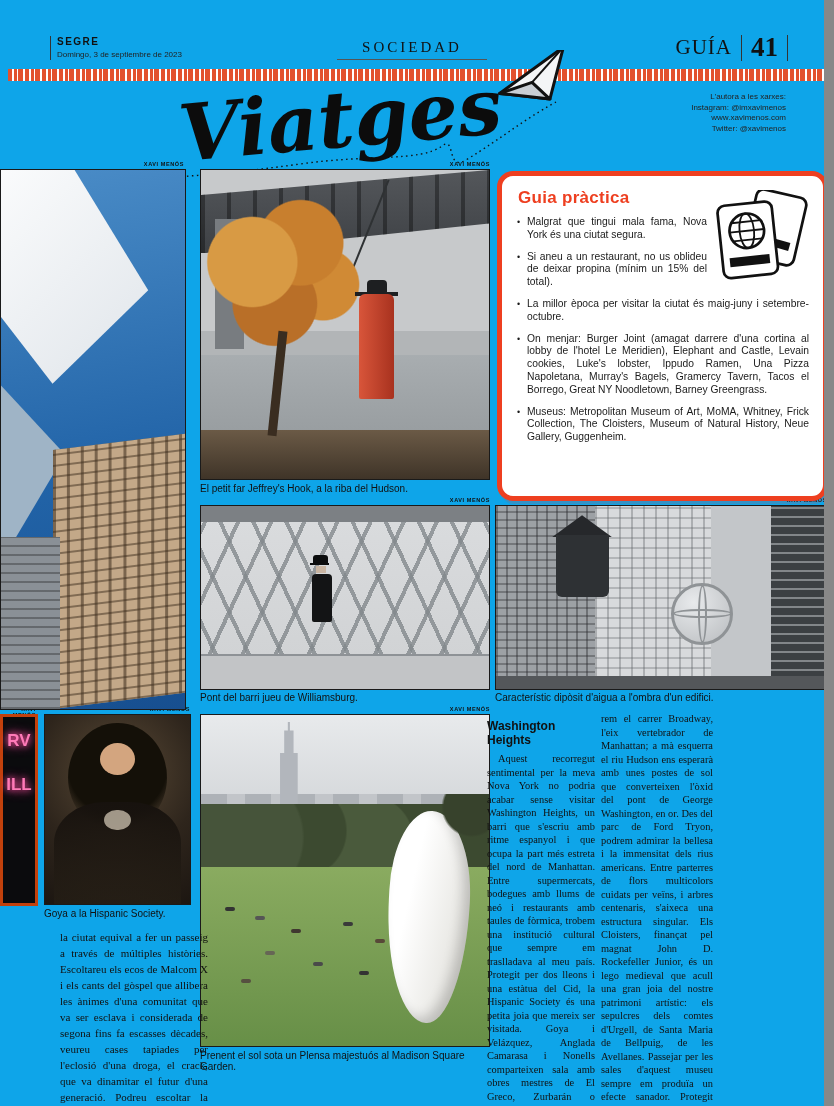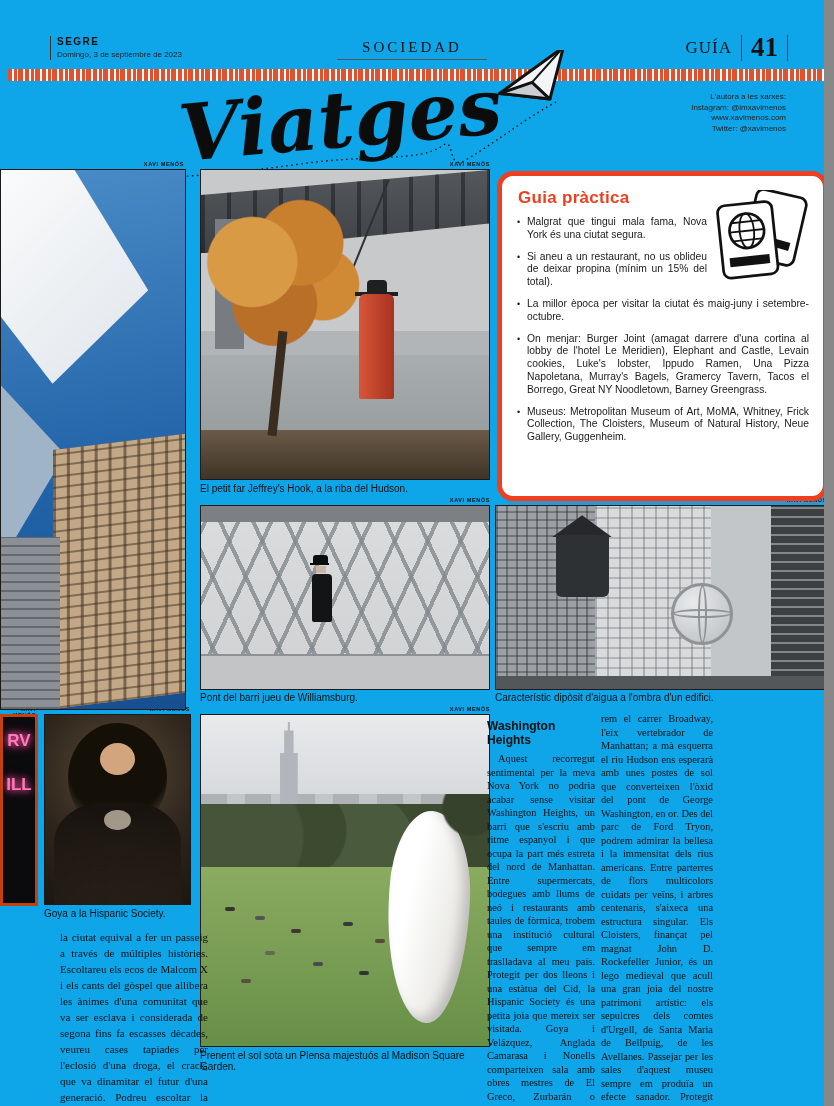--- a/index.html
+++ b/index.html
@@ -8,21 +8,21 @@
   .abs{position:absolute;}
   
   .hdr-vline{left:50px;top:36px;width:1px;height:24px;background:#333;}
   .hdr-left{left:57px;top:36px;}
   .paper-name{font:700 10px "Liberation Sans",sans-serif;letter-spacing:1.5px;}
   .date-line{font:8px "Liberation Sans",sans-serif;color:#222;margin-top:3px;}
   .section-title{left:0;right:0;top:39px;text-align:center;
       font-family:"Liberation Serif",serif;font-size:15px;letter-spacing:3px;}
   .section-underline{left:50%;top:59px;width:150px;height:1px;background:#555;transform:translateX(-50%);}
   .pageinfo{right:36px;top:32px;display:flex;align-items:center;gap:9px;font-family:"Liberation Serif",serif;}
-  .pageinfo .plabel{font-size:17px;letter-spacing:1px;}
+  .pageinfo .plabel{font-size:21px;letter-spacing:1px;}
   .pageinfo .pnum{font-size:27px;font-weight:700;}
   .psep{display:inline-block;width:1px;height:26px;background:#333;}
   .stripes{left:8px;top:69px;width:818px;height:12px;
       background:repeating-linear-gradient(90deg,#e2512e 0 4px,#fff 4px 6px,#e2512e 6px 9px,#fff 9px 10px,#e2512e 10px 15px,#fff 15px 17px);}
   .social{right:38px;top:92px;text-align:right;font:8px/10.5px "Liberation Sans",sans-serif;color:#222;}
   .masthead-svg{left:0;top:50px;width:834px;height:150px;pointer-events:none;}
   
   .photo{border:1px solid #1a1a1a;box-sizing:border-box;overflow:hidden;}
   .photo .abs{position:absolute;}
   .caption{font:10px "Liberation Sans",sans-serif;color:#111;}

